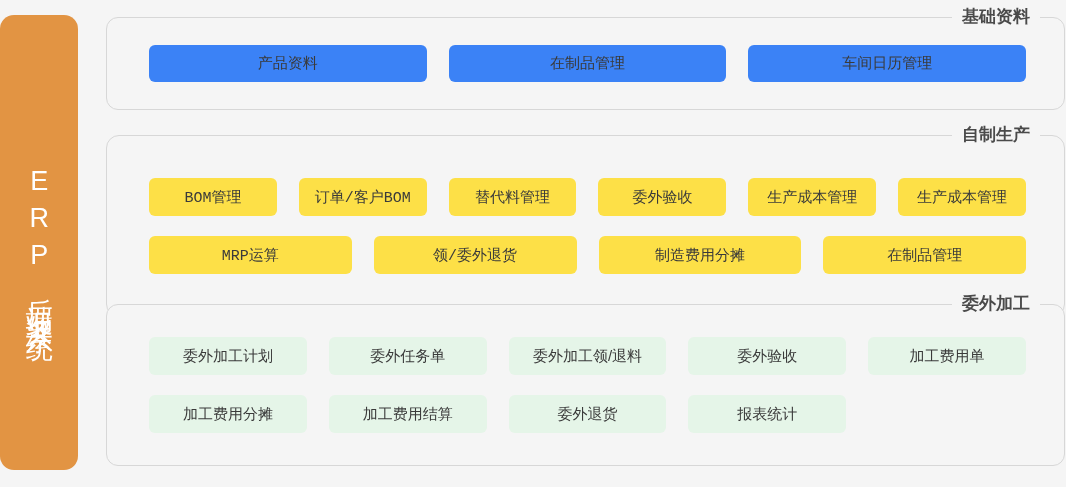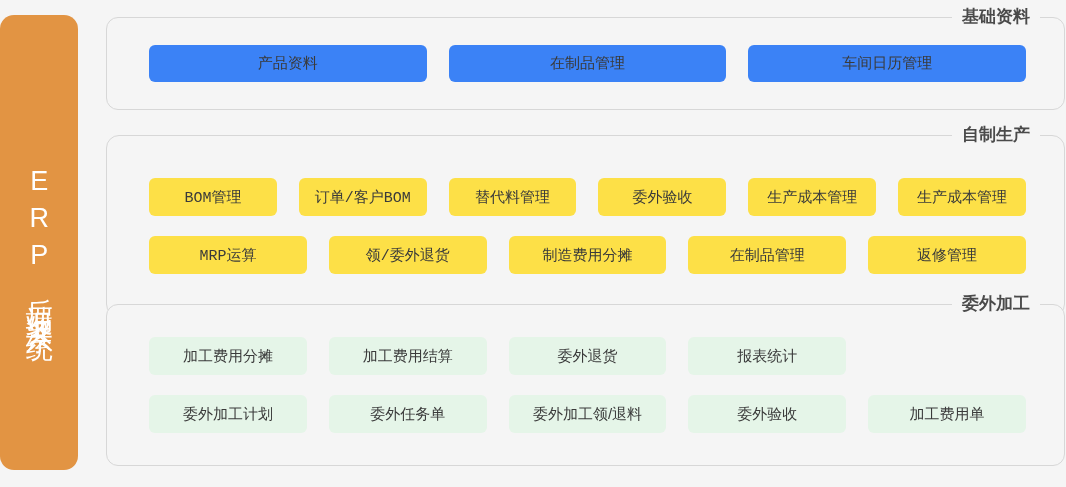--- a/index.html
+++ b/index.html
@@ -149,38 +149,37 @@
         <div class="chip chip-peach">替代料管理</div>
         <div class="chip chip-peach">委外验收</div>
         <div class="chip chip-peach">生产成本管理</div>
         <div class="chip chip-peach">生产成本管理</div>
       </div>
       <div class="row">
         <div class="chip chip-peach">MRP运算</div>
         <div class="chip chip-peach">领/委外退货</div>
         <div class="chip chip-peach">制造费用分摊</div>
         <div class="chip chip-peach">在制品管理</div>
-        <div class="chip chip-peach">返修管理</div>
       </div>
     </div>
   </section>
 
   <section class="panel" id="panel-outsource">
     <span class="legend">委外加工</span>
     <div class="rows">
       <div class="row">
+        <div class="chip chip-green">委外加工计划</div>
+        <div class="chip chip-green">委外任务单</div>
+        <div class="chip chip-green">委外加工领/退料</div>
+        <div class="chip chip-green">委外验收</div>
+        <div class="chip chip-green">加工费用单</div>
+      </div>
+      <div class="row">
         <div class="chip chip-green">加工费用分摊</div>
         <div class="chip chip-green">加工费用结算</div>
         <div class="chip chip-green">委外退货</div>
         <div class="chip chip-green">报表统计</div>
         <div class="chip ghost"></div>
-      </div>
-      <div class="row">
-        <div class="chip chip-green">委外加工计划</div>
-        <div class="chip chip-green">委外任务单</div>
-        <div class="chip chip-green">委外加工领/退料</div>
-        <div class="chip chip-green">委外验收</div>
-        <div class="chip chip-green">加工费用单</div>
       </div>
     </div>
   </section>
 
 </div>
 
 </body></html>

